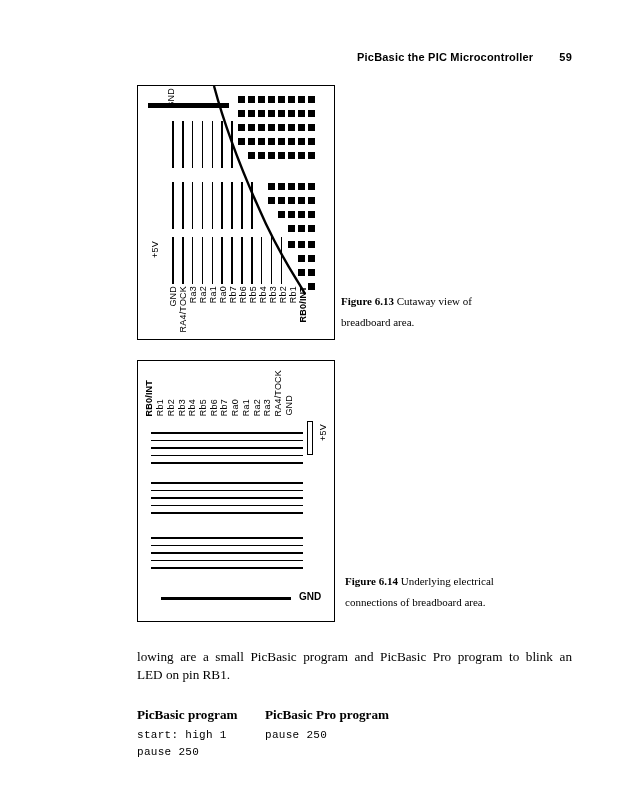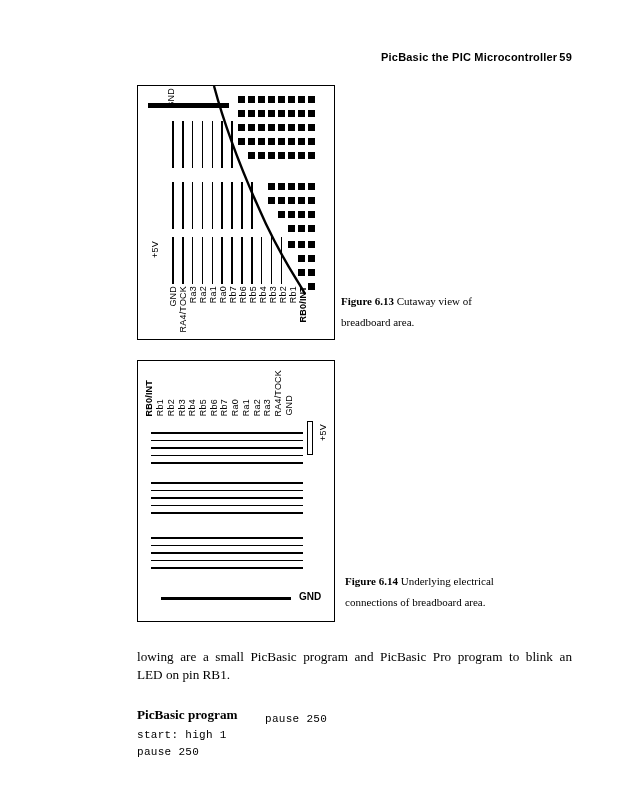--- a/index.html
+++ b/index.html
@@ -14,21 +14,21 @@
           font-family:"Liberation Sans",sans-serif;font-size:9px;line-height:10px;
           letter-spacing:.2px;white-space:nowrap;}
   .pinrow{position:absolute;display:flex;}
   .pincol{flex:1 1 0;display:flex;flex-direction:column;align-items:center;}
   .pincol.top{justify-content:flex-start;}
   .pincol.bottom{justify-content:flex-end;}
   .bold{font-weight:bold;}
   .runhead{position:absolute;top:51px;left:0;width:572px;text-align:right;
            font-family:"Liberation Sans",sans-serif;font-weight:bold;font-size:11px;
            letter-spacing:.2px;}
-  .pagenum{margin-left:2px;}
+  .pagenum{margin-left:26px;}
   .caption{position:absolute;font-size:11px;line-height:21px;}
   .capb{font-weight:bold;}
   .gndh{position:absolute;font-family:"Liberation Sans",sans-serif;font-weight:bold;font-size:10px;}
   .railbar-v{position:absolute;border:1px solid #000;background:#fff;box-sizing:border-box;}
   .bodytext{position:absolute;left:137px;top:648px;width:435px;font-size:13.2px;line-height:17.6px;}
   .bodytext .ln{text-align:justify;}
   .bodytext .ln.stretch{text-align-last:justify;}
   .progcol{position:absolute;top:707px;}
   .progheading{font-weight:bold;font-size:13.2px;}
   .code{margin-top:4px;font-family:"Liberation Mono",monospace;font-size:11px;
@@ -280,16 +280,17 @@
 
 <div class="progcol" style="left:137px;">
   <div class="progheading">PicBasic program</div>
   <div class="code">
     <div>start: high 1</div>
     <div>pause 250</div>
   </div>
 </div>
 
 <div class="progcol" style="left:265px;">
+  <div class="progheading">PicBasic Pro program</div>
   <div class="code">
     <div>pause 250</div>
   </div>
 </div>
 
 </body></html>

